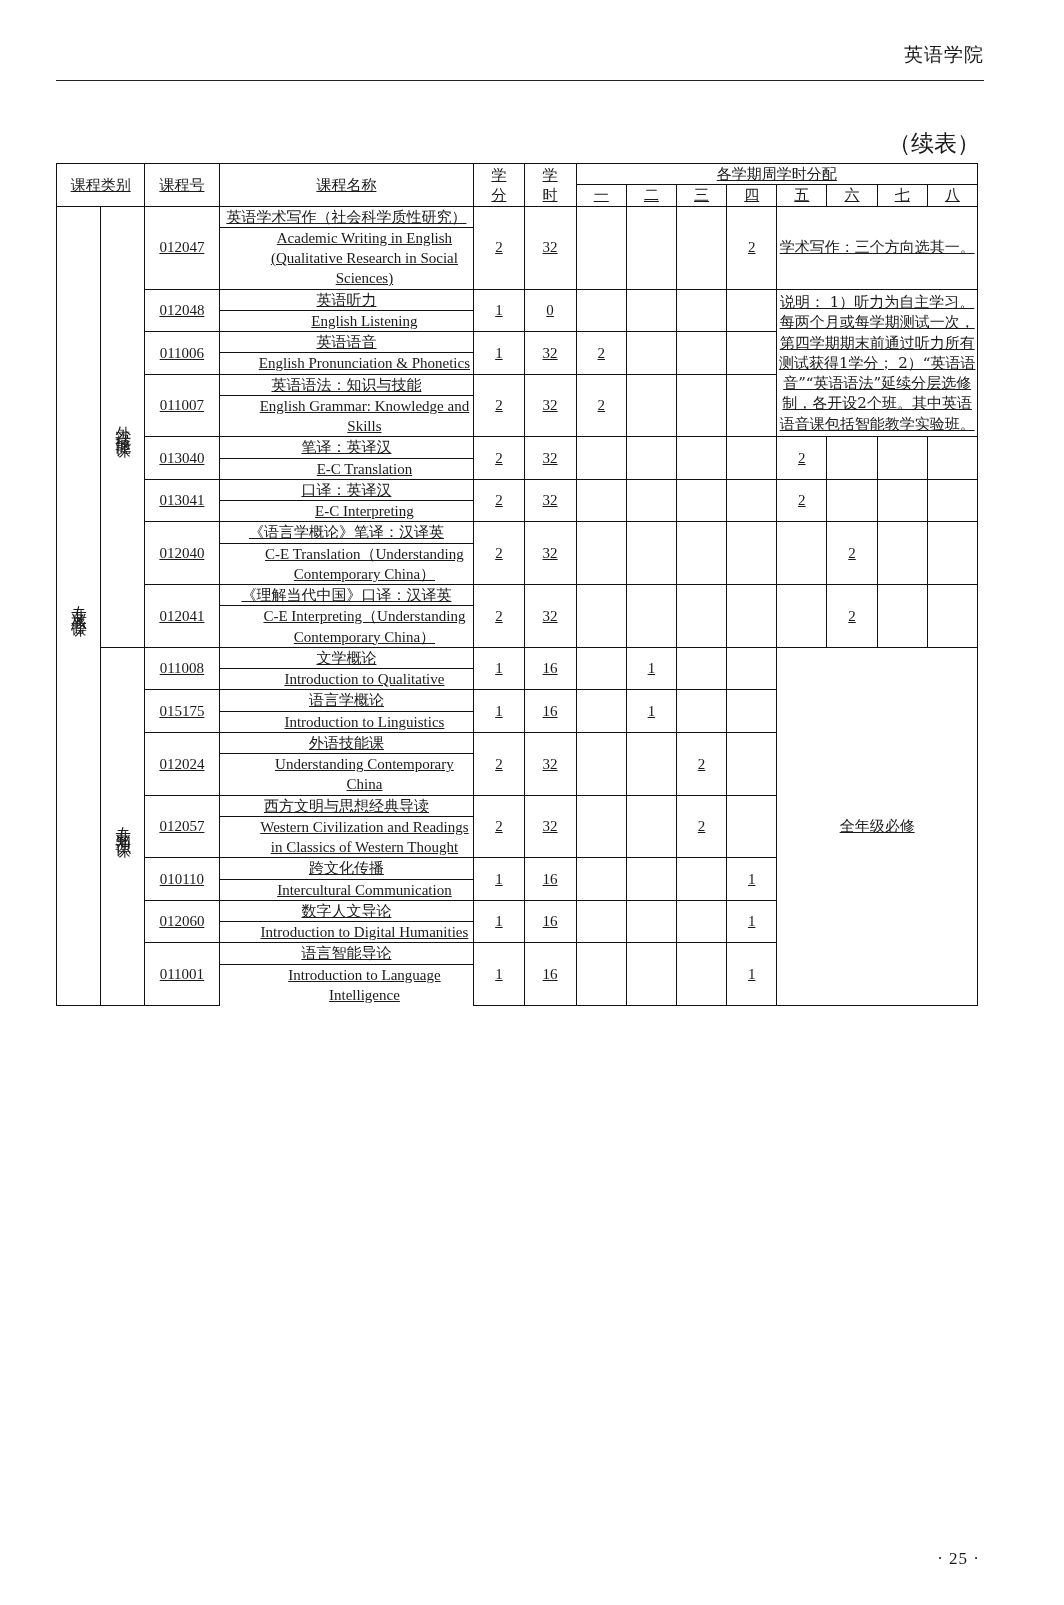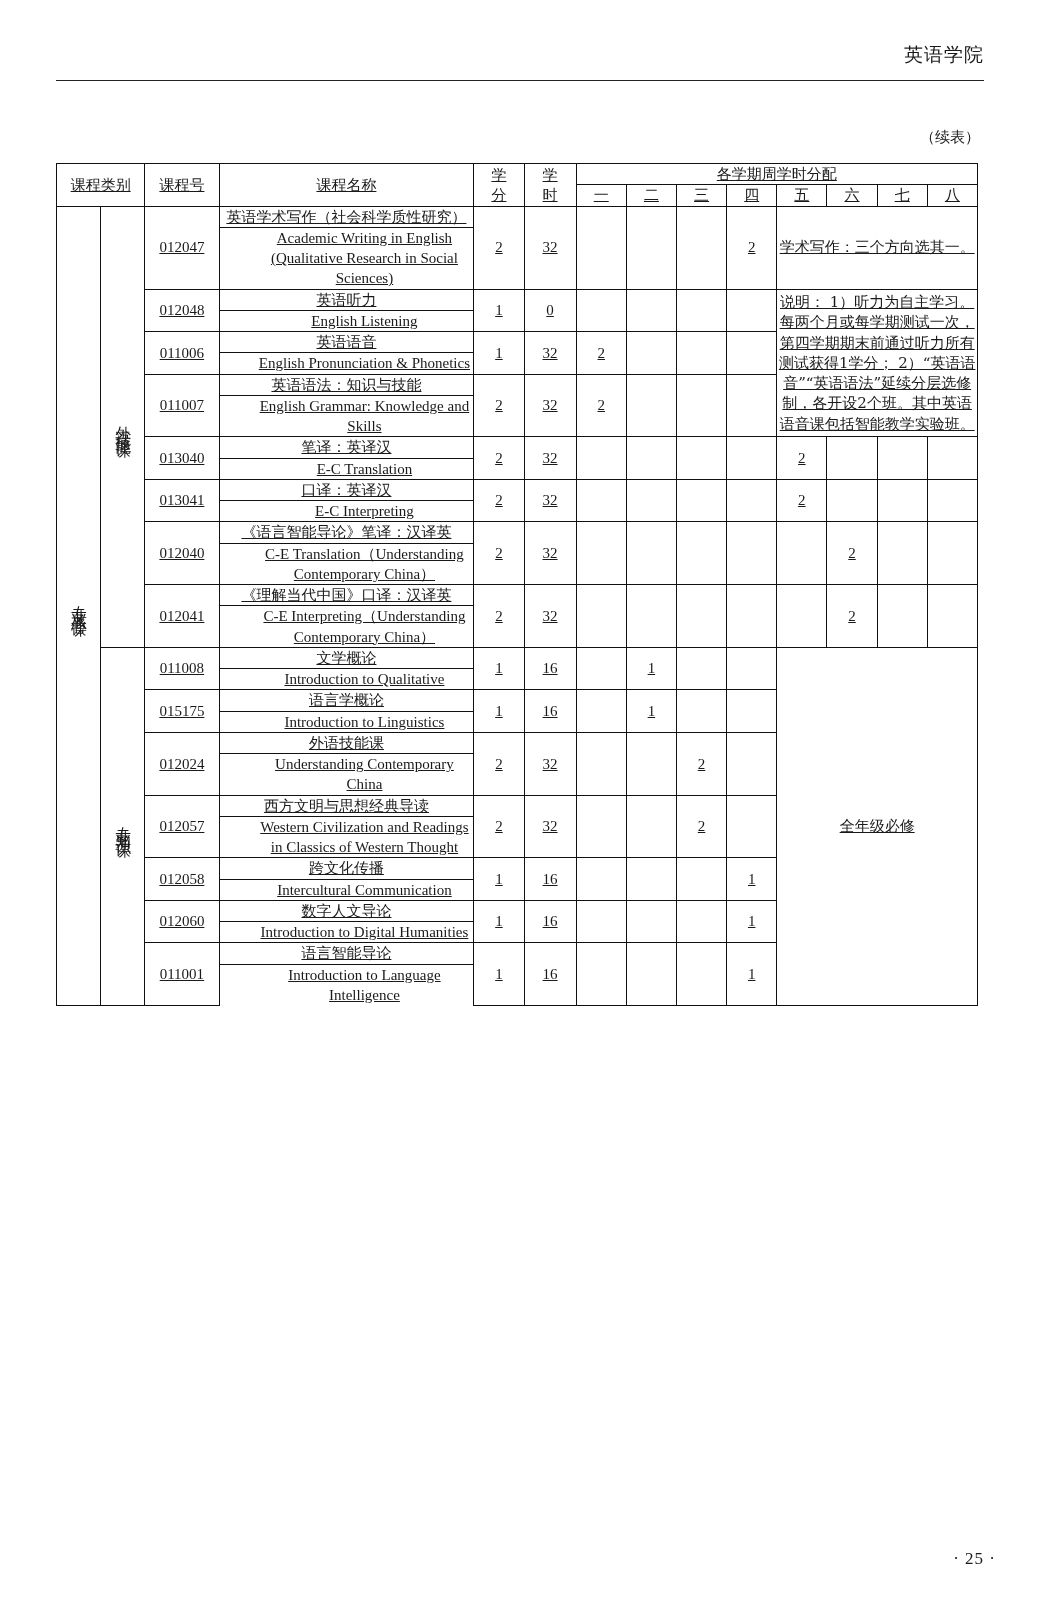--- a/index.html
+++ b/index.html
@@ -41,21 +41,21 @@
     position: absolute;
     left: 0;
     right: 0;
     top: 38px;
     border-top: 1.5px solid #222;
   }
   .continued {
     position: absolute;
     top: 128px;
     right: 60px;
-    font-size: 15px;
+    font-size: 23px;
     font-family: Liberation Serif, serif;
   }
   
   .table-wrap {
     position: absolute;
     top: 163px;
     left: 56px;
     width: 922px;
     text-decoration: underline;
   }
@@ -138,21 +138,21 @@
     padding: 8px 14px;
     vertical-align: middle;
   }
   .codecell {
     font-family: "Liberation Serif", serif;
     font-size: 16px;
   }
   .footer-page {
     position: absolute;
     bottom: 36px;
-    right: 44px;
+    right: 60px;
     font-size: 17px;
     font-family: "Liberation Serif", serif;
     letter-spacing: 1px;
   }
 </style>
 </head>
 <body>
 
 <div class="page">
 
@@ -295,21 +295,21 @@
             <td rowspan="2" class="numcell">2</td>
             <td rowspan="2" class="numcell"></td>
             <td rowspan="2" class="numcell"></td>
             <td rowspan="2" class="numcell"></td>
           </tr>
           <tr>
             <td class="namecell sub en">E-C Interpreting</td>
           </tr>
           <tr>
             <td rowspan="2" class="codecell">012040</td>
-            <td class="namecell cn">《语言智能导论》笔译：汉译英</td>
+            <td class="namecell cn">《语言学概论》笔译：汉译英</td>
             <td rowspan="2" class="numcell">2</td>
             <td rowspan="2" class="numcell">32</td>
             <td rowspan="2" class="numcell"></td>
             <td rowspan="2" class="numcell"></td>
             <td rowspan="2" class="numcell"></td>
             <td rowspan="2" class="numcell"></td>
             <td rowspan="2" class="numcell"></td>
             <td rowspan="2" class="numcell">2</td>
             <td rowspan="2" class="numcell"></td>
             <td rowspan="2" class="numcell"></td>
@@ -382,21 +382,21 @@
             <td rowspan="2" class="numcell">32</td>
             <td rowspan="2" class="numcell"></td>
             <td rowspan="2" class="numcell"></td>
             <td rowspan="2" class="numcell">2</td>
             <td rowspan="2" class="numcell"></td>
           </tr>
           <tr>
             <td class="namecell sub en">Western Civilization and Readings in Classics of Western Thought</td>
           </tr>
           <tr>
-            <td rowspan="2" class="codecell">012058</td>
+            <td rowspan="2" class="codecell">010110</td>
             <td class="namecell cn">跨文化传播</td>
             <td rowspan="2" class="numcell">1</td>
             <td rowspan="2" class="numcell">16</td>
             <td rowspan="2" class="numcell"></td>
             <td rowspan="2" class="numcell"></td>
             <td rowspan="2" class="numcell"></td>
             <td rowspan="2" class="numcell">1</td>
           </tr>
           <tr>
             <td class="namecell sub en">Intercultural Communication</td>

